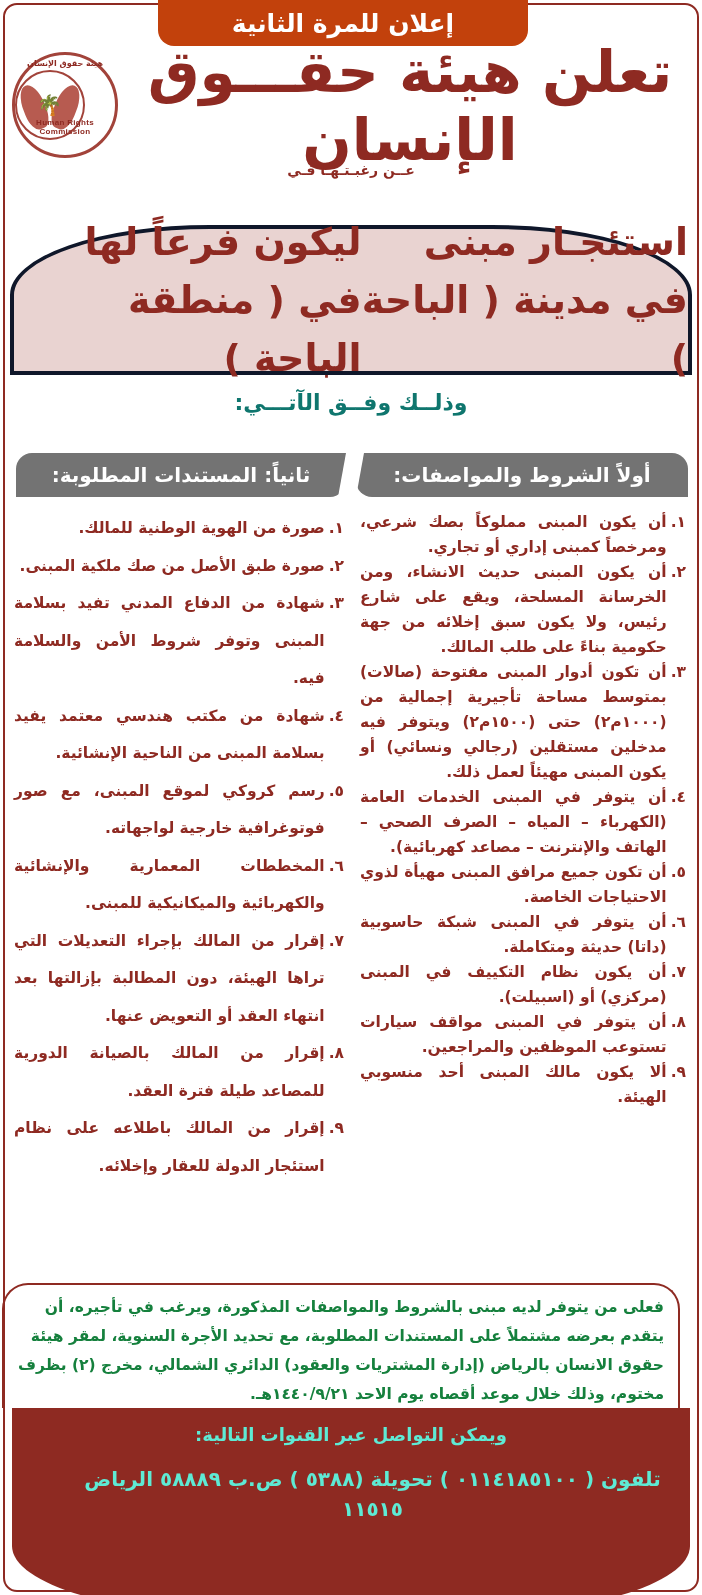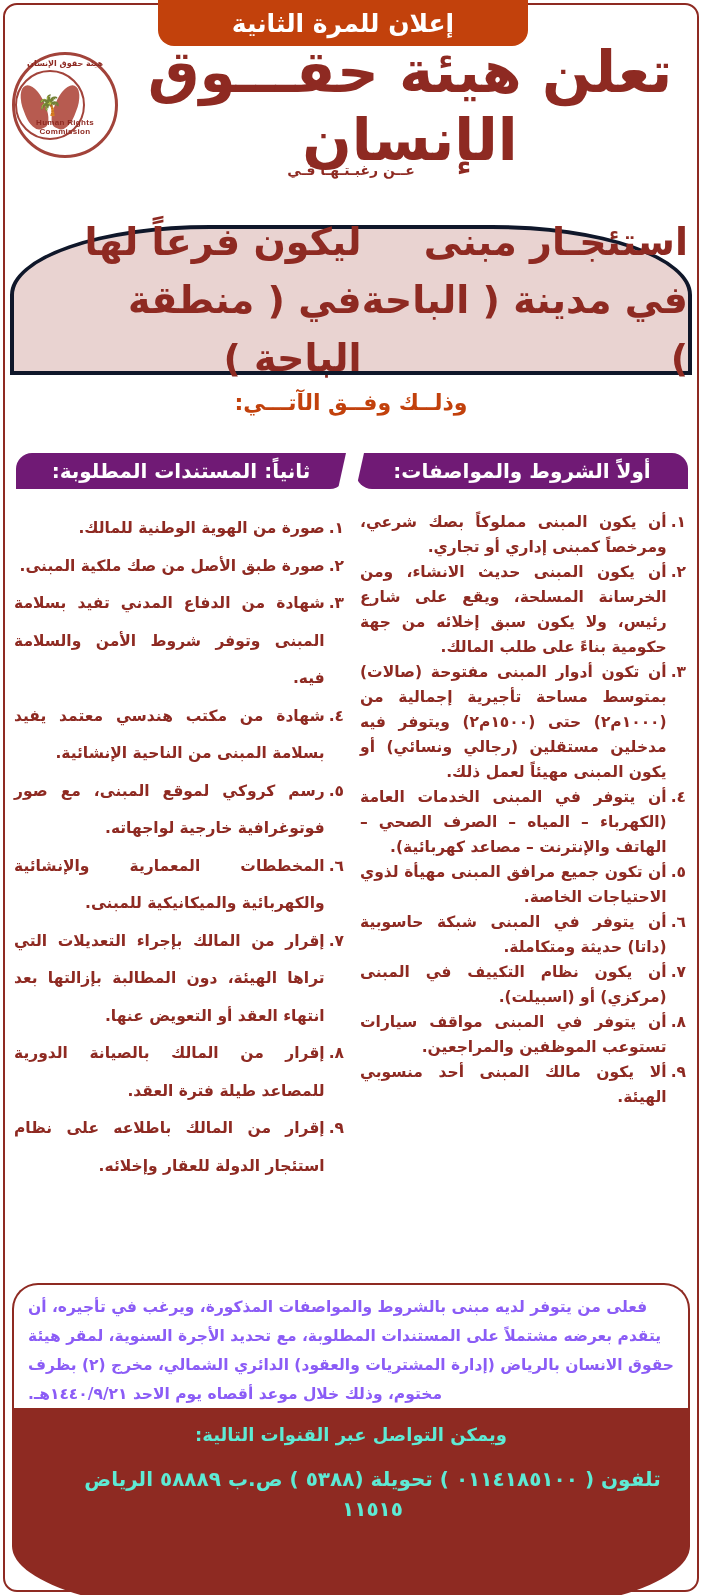--- a/index.html
+++ b/index.html
@@ -67,27 +67,27 @@
       background: #e9d3d1; border: 4px solid #0f172a;
       border-radius: 200px 200px 0 0 / 70px 70px 0 0;
       display: flex; flex-direction: row; align-items: center; justify-content: center;
     }
     .pink-line {
       font-size: 38px; font-weight: bold; color: #8e2a22; line-height: 58px;
     }
 
     .according {
       position: absolute; left: 0; right: 0; top: 390px; text-align: center;
-      font-size: 22px; font-weight: bold; color: #c2410c; letter-spacing: 1px;
+      font-size: 22px; font-weight: bold; color: #0f766e; letter-spacing: 1px;
     }
 
     
     .sec-head {
-      position: absolute; top: 453px; height: 36px;
-      background: #701a75; color: #fff; font-weight: bold; font-size: 20px;
+      position: absolute; top: 453px; height: 44px;
+      background: #737373; color: #fff; font-weight: bold; font-size: 20px;
       display: flex; align-items: center; justify-content: center;
     }
     .sec-head.right {
       left: 356px; width: 332px; border-radius: 0 16px 0 16px;
       clip-path: polygon(8px 0, 100% 0, 100% 100%, 0 100%);
     }
     .sec-head.left {
       left: 16px; width: 330px; border-radius: 16px 0 16px 0;
       clip-path: polygon(0 0, 100% 0, calc(100% - 8px) 100%, 0 100%);
     }
@@ -98,25 +98,25 @@
       text-align: justify;
     }
     .col.right { left: 360px; width: 326px; font-size: 15.5px; line-height: 25px; }
     .col.left { left: 14px; width: 330px; font-size: 15.5px; line-height: 37.5px; }
     .item { display: flex; }
     .num { flex: 0 0 auto; padding-left: 4px; }
     .txt { flex: 1 1 auto; text-align: justify; }
 
     
     .notice {
-      position: absolute; left: 12px; top: 1283px; width: 678px; height: 125px;
+      position: absolute; left: 2px; top: 1283px; width: 678px; height: 125px;
       border: 2px solid #8e2a22; border-bottom: none;
       border-radius: 26px 26px 0 0;
-      padding: 8px 14px 0 14px; text-align: left;
-      font-size: 15.5px; font-weight: bold; color: #8b5cf6; line-height: 29px;
+      padding: 8px 14px 0 14px; text-align: right;
+      font-size: 15.5px; font-weight: bold; color: #15803d; line-height: 29px;
     }
 
     .contact {
       position: absolute; left: 12px; top: 1408px; width: 678px; height: 208px;
       background: #8e2a22; border-radius: 0 0 240px 240px / 0 0 70px 70px;
       color: #5eead4; text-align: center; font-weight: bold;
     }
     .contact-title { font-size: 18px; padding-top: 12px; line-height: 30px; }
     .contact-phone { font-size: 20px; padding-top: 14px; line-height: 30px; padding-left: 43px; }
     .contact-mail { font-size: 22px; padding-top: 12px; line-height: 32px; }

